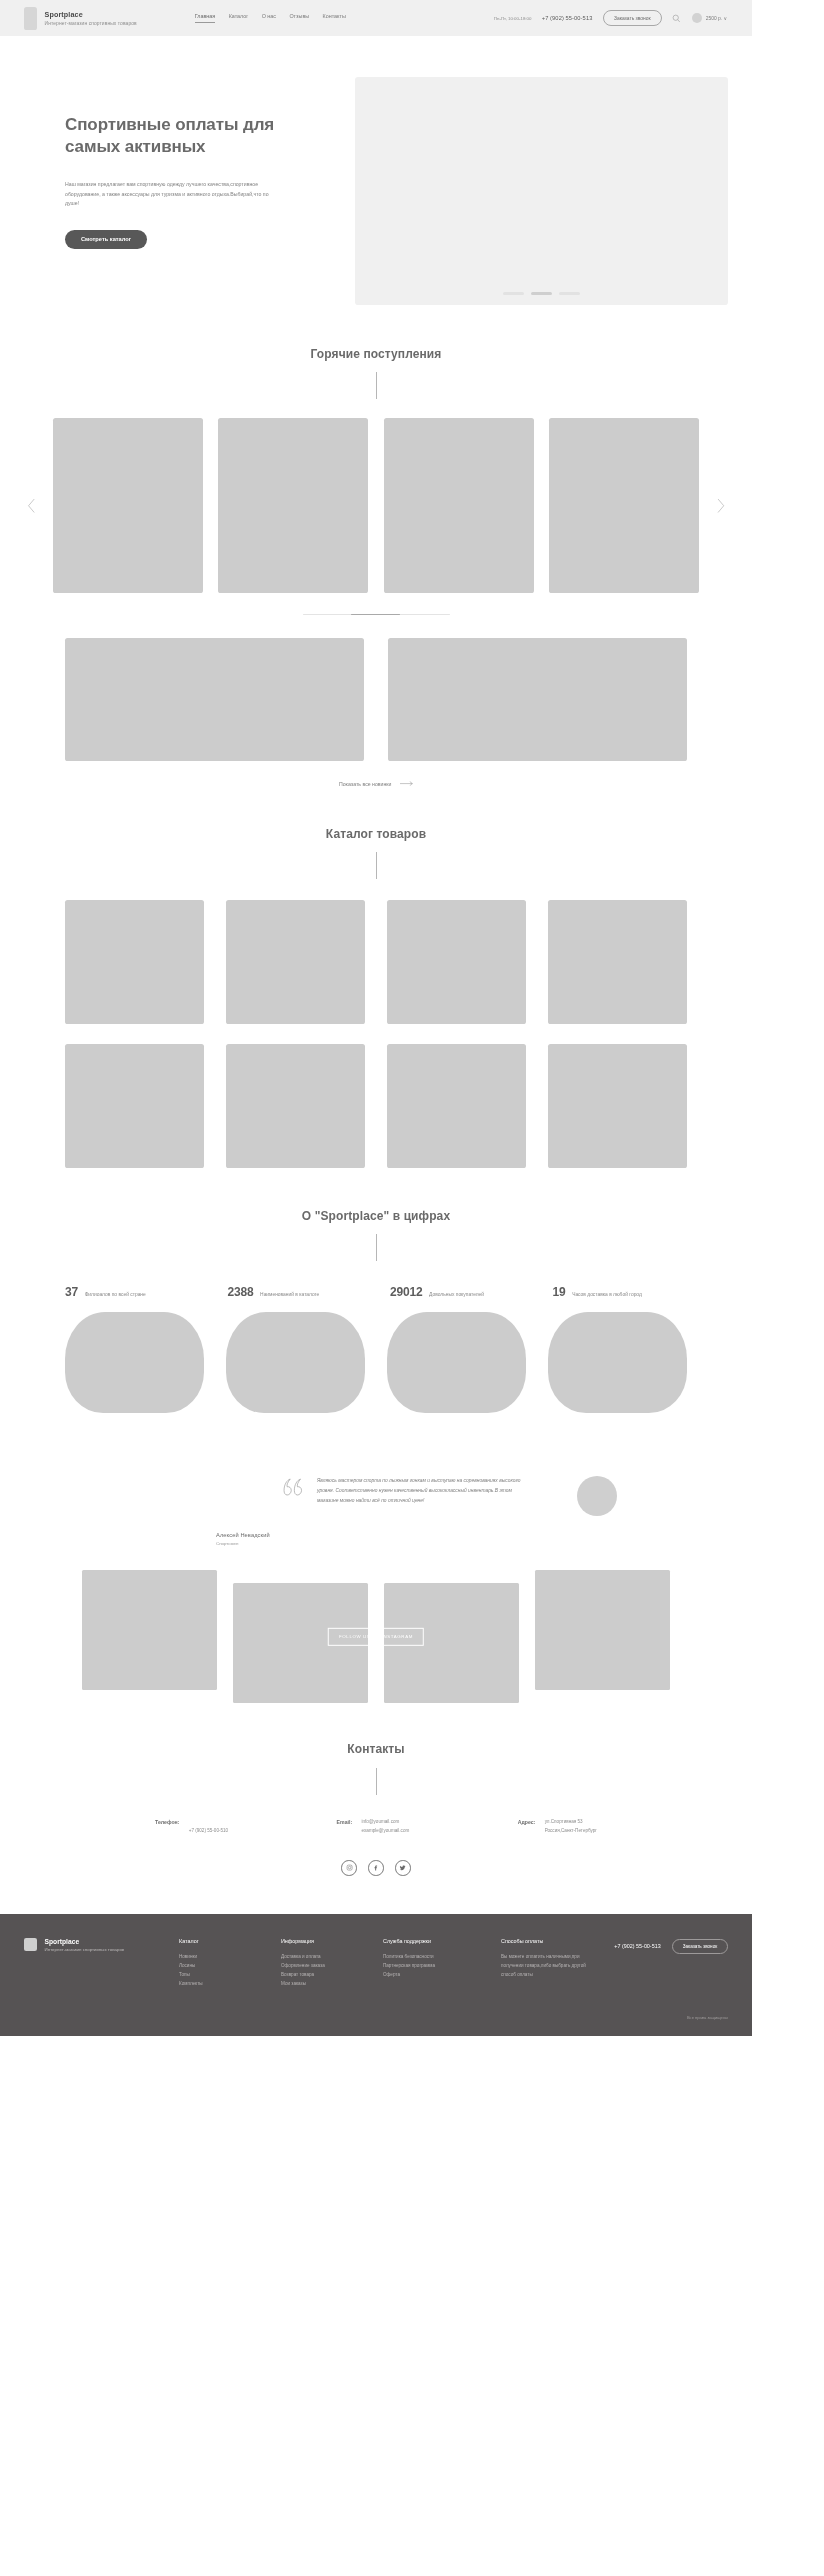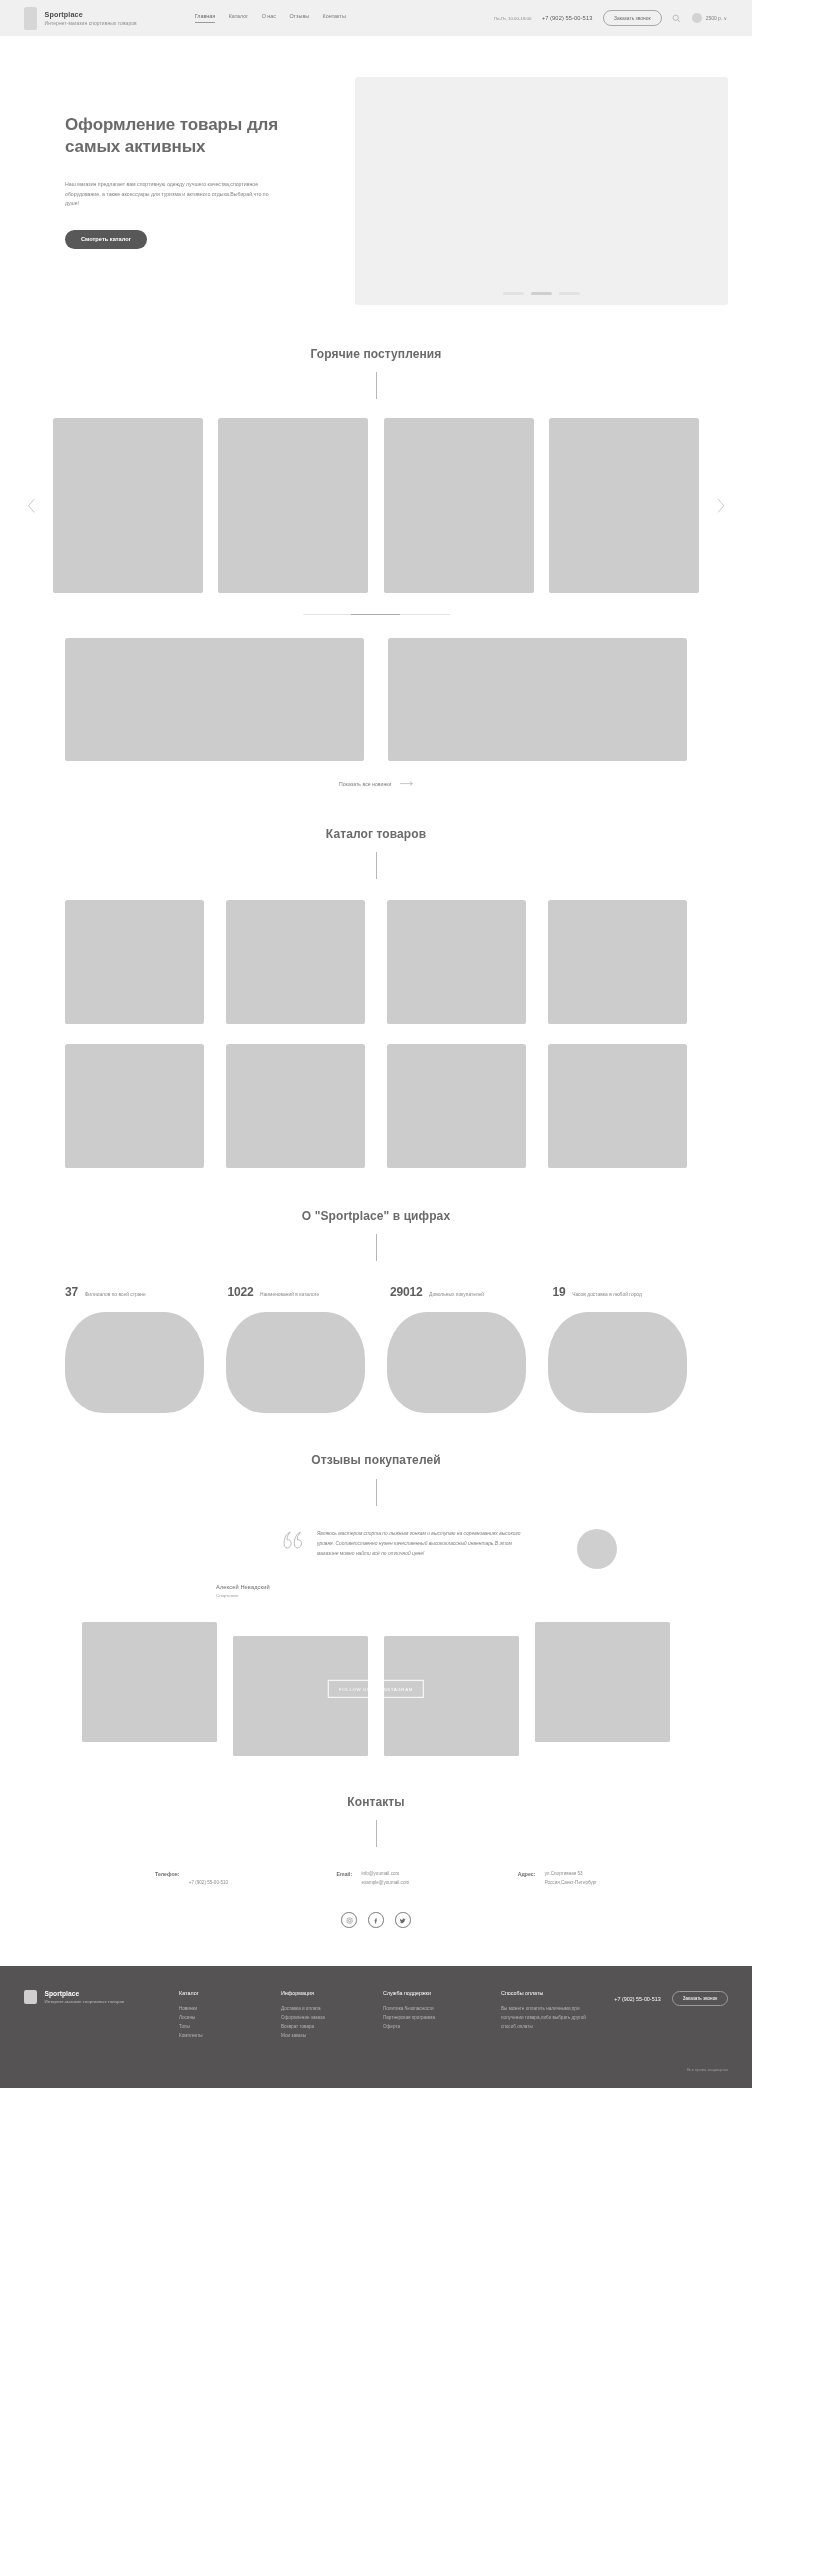--- a/index.html
+++ b/index.html
@@ -271,21 +271,21 @@
       </span>
       <span class="cart-wrap">
         <span class="cart-circle"></span>
         <span class="cart-price">2500 р. ∨</span>
       </span>
     </div>
   </header>
 
   <section class="hero">
     <div class="hero-left">
-      <h1 class="hero-title">Оформление товары для самых активных</h1>
+      <h1 class="hero-title">Спортивные оплаты для самых активных</h1>
       <p class="hero-desc">Наш магазин предлагает вам спортивную одежду лучшего качества,спортивное оборудование, а также аксессуары для туризма и активного отдыха.Выбирай,что по душе!</p>
       <button class="btn-primary">Смотреть каталог</button>
     </div>
     <div class="hero-right">
       <div class="hero-image">
         <div class="hero-dots">
           <span class="hero-dot"></span>
           <span class="hero-dot active"></span>
           <span class="hero-dot"></span>
         </div>
@@ -358,21 +358,21 @@
       <h2 class="section-title">О "Sportplace" в цифрах</h2>
       <div class="section-rule"></div>
     </div>
 
     <div class="stats-row">
       <div class="stat">
         <span class="stat-value">37</span>
         <span class="stat-label">Филиоалов по всей стране</span>
       </div>
       <div class="stat">
-        <span class="stat-value">1022</span>
+        <span class="stat-value">2388</span>
         <span class="stat-label">Наименований в каталоге</span>
       </div>
       <div class="stat">
         <span class="stat-value">29012</span>
         <span class="stat-label">Довольных покупателей</span>
       </div>
       <div class="stat">
         <span class="stat-value">19</span>
         <span class="stat-label">Часов доставка в любой город</span>
       </div>
@@ -380,24 +380,20 @@
 
     <div class="blob-row">
       <div class="blob"></div>
       <div class="blob"></div>
       <div class="blob"></div>
       <div class="blob"></div>
     </div>
   </section>
 
   <section class="reviews">
-    <div class="section-head">
-      <h2 class="section-title">Отзывы покупателей</h2>
-      <div class="section-rule"></div>
-    </div>
 
     <div class="review-block">
       <div class="review-inner">
         <span class="quote-mark">
           <svg width="21.6" height="19.6" viewBox="0 0 42 38" fill="none" stroke="#9a9a9a" stroke-width="1.3">
             <path d="M4 24c0-12 6-20 12-22-5 6-7 11-6 15 4-1 8 2 8 7 0 5-4 9-8 9s-6-4-6-9z"></path>
             <path d="M24 24c0-12 6-20 12-22-5 6-7 11-6 15 4-1 8 2 8 7 0 5-4 9-8 9s-6-4-6-9z"></path>
           </svg>
         </span>
         <p class="review-text">Являюсь мастером спорта по лыжным гонкам и выступаю на соревнованиях высокого уровня. Соответственно нужен качественный высококлассный инвентарь.В этом магазине можно найти всё по отличной цене!</p>

